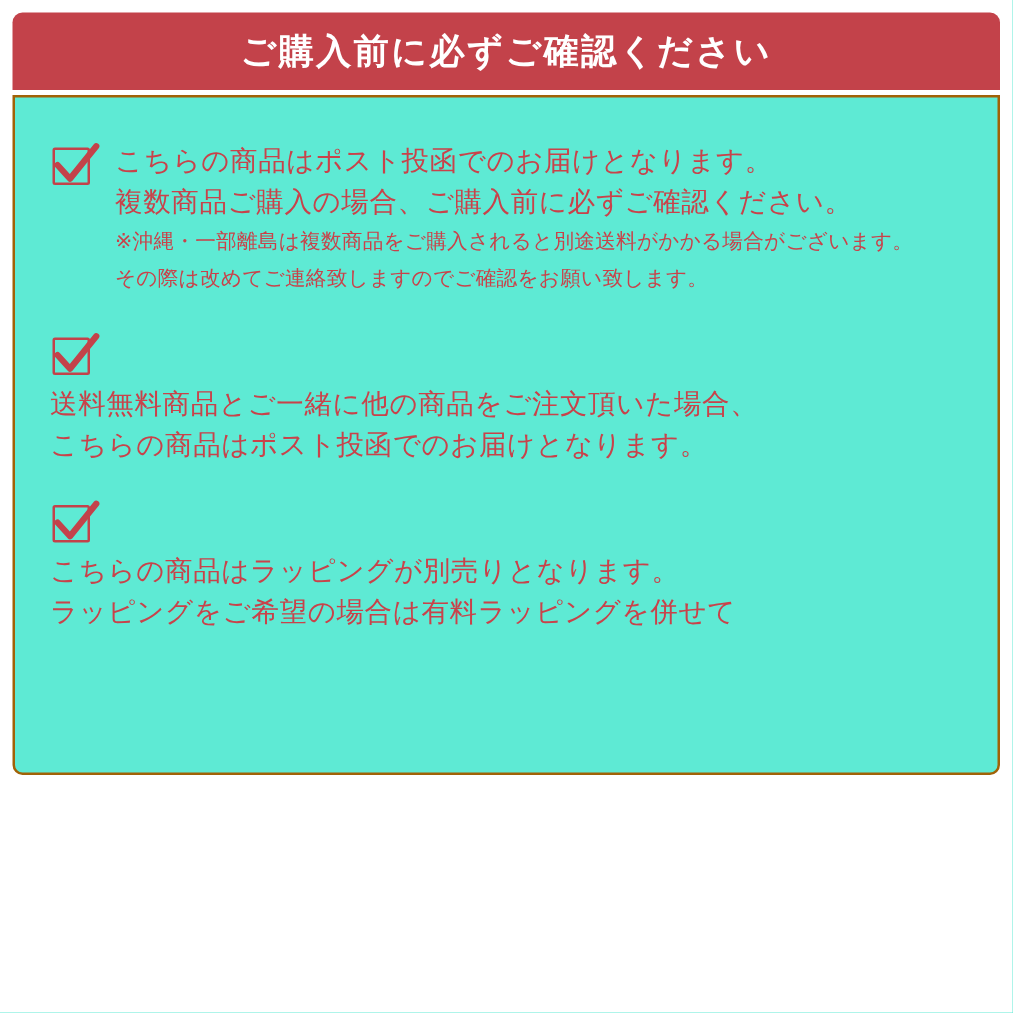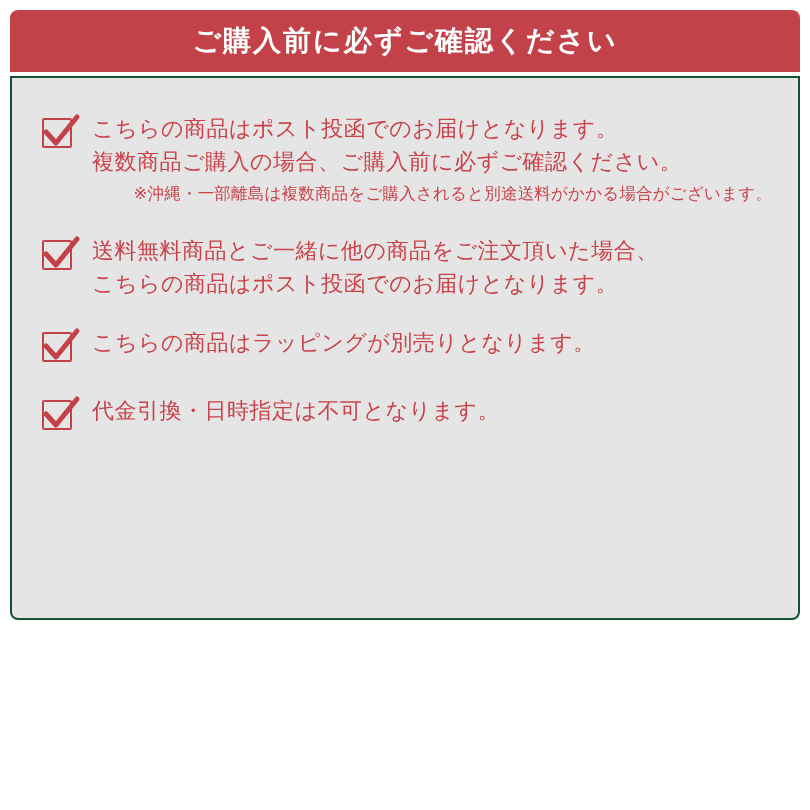--- a/index.html
+++ b/index.html
@@ -39,23 +39,23 @@
     letter-spacing: 2px;
     line-height: 1;
   }
   .body-box {
     position: absolute;
     left: 10px;
     top: 76px;
     width: 790px;
     height: 544px;
     box-sizing: border-box;
-    border: 2px solid #14532d;
+    border: 2px solid #a16207;
     border-radius: 0 0 8px 8px;
-    background: #e5e5e5;
+    background: #5eead4;
   }
   .items {
     position: absolute;
     left: 0;
     top: 0;
     width: 100%;
     padding: 34px 0 0 0;
     box-sizing: border-box;
   }
   .item {
@@ -98,25 +98,24 @@
     color: #c9424a;
     font-size: 22px;
     line-height: 33px;
     letter-spacing: 0.5px;
     white-space: nowrap;
   }
   .line.small {
     font-size: 16.5px;
     line-height: 30px;
     letter-spacing: 0.2px;
-    text-align: right;
   }
   .item-1 { margin-bottom: 26px; }
-  .item-2 { margin-bottom: 26px; }
-  .item-3 { margin-bottom: 26px; }
+  .item-2 { margin-bottom: 26px; flex-direction: column; }
+  .item-3 { margin-bottom: 26px; flex-direction: column; }
   .item-4 { margin-bottom: 0; }
 </style>
 </head>
 <body>
 
 <div class="page">
 
   <div class="header-bar">
     <div class="header-title">ご購入前に必ずご確認ください</div>
   </div>
@@ -128,20 +127,21 @@
         <div class="check">
           <div class="box"></div>
           <svg viewBox="0 0 40 40" aria-hidden="true">
             <path d="M6 18 L16 29 L37 3" fill="none" stroke="#c3424a" stroke-width="5" stroke-linecap="round" stroke-linejoin="round"></path>
           </svg>
         </div>
         <div class="lines">
           <div class="line">こちらの商品はポスト投函でのお届けとなります。</div>
           <div class="line">複数商品ご購入の場合、ご購入前に必ずご確認ください。</div>
           <div class="line small">※沖縄・一部離島は複数商品をご購入されると別途送料がかかる場合がございます。</div>
+          <div class="line small">その際は改めてご連絡致しますのでご確認をお願い致します。</div>
         </div>
       </div>
 
       <div class="item item-2">
         <div class="check">
           <div class="box"></div>
           <svg viewBox="0 0 40 40" aria-hidden="true">
             <path d="M6 18 L16 29 L37 3" fill="none" stroke="#c3424a" stroke-width="5" stroke-linecap="round" stroke-linejoin="round"></path>
           </svg>
         </div>
@@ -153,30 +153,20 @@
 
       <div class="item item-3">
         <div class="check">
           <div class="box"></div>
           <svg viewBox="0 0 40 40" aria-hidden="true">
             <path d="M6 18 L16 29 L37 3" fill="none" stroke="#c3424a" stroke-width="5" stroke-linecap="round" stroke-linejoin="round"></path>
           </svg>
         </div>
         <div class="lines">
           <div class="line">こちらの商品はラッピングが別売りとなります。</div>
+          <div class="line">ラッピングをご希望の場合は有料ラッピングを併せて</div>
         </div>
       </div>
 
-      <div class="item item-4">
-        <div class="check">
-          <div class="box"></div>
-          <svg viewBox="0 0 40 40" aria-hidden="true">
-            <path d="M6 18 L16 29 L37 3" fill="none" stroke="#c3424a" stroke-width="5" stroke-linecap="round" stroke-linejoin="round"></path>
-          </svg>
-        </div>
-        <div class="lines">
-          <div class="line">代金引換・日時指定は不可となります。</div>
-        </div>
-      </div>
 
     </div>
   </div>
 </div>
 
 </body></html>

